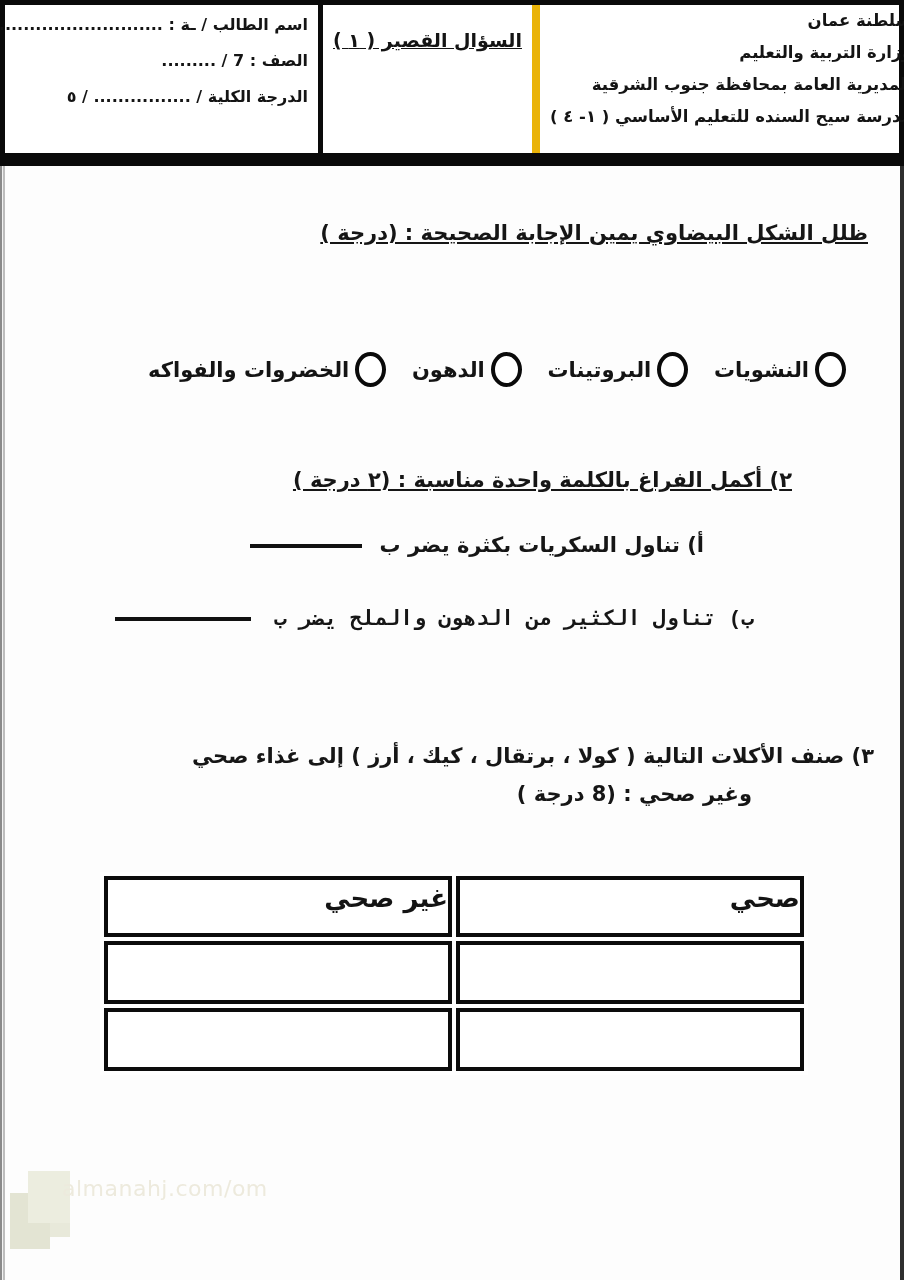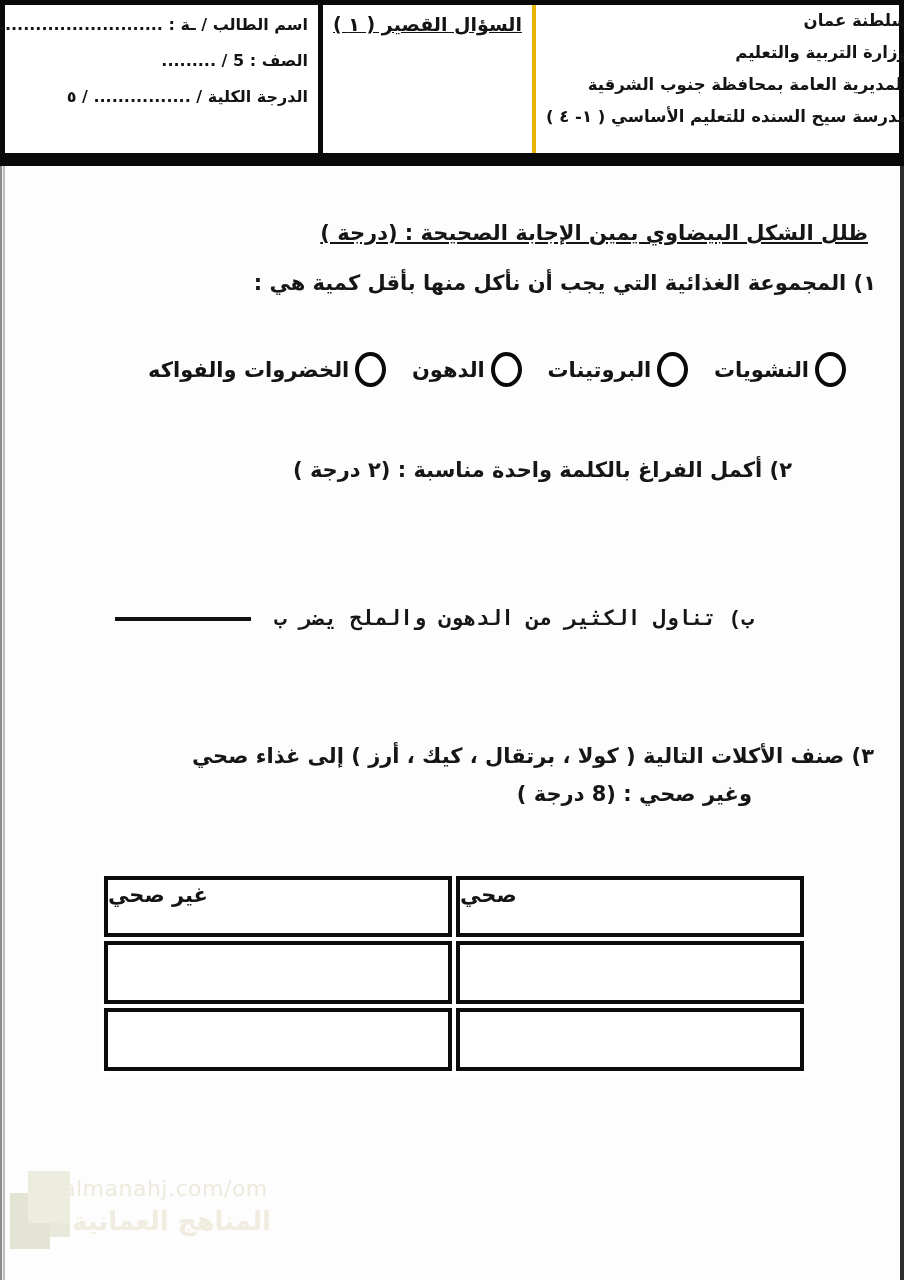--- a/index.html
+++ b/index.html
@@ -11,21 +11,21 @@
   .edge-left{position:absolute;left:0;top:0;width:5px;height:1280px;
     background:linear-gradient(to right,#8a8a8a 0 2px,#f2f2f2 2px 3px,#bdbdbd 3px 5px);}
   .edge-right{position:absolute;right:0;top:156px;width:4px;height:1124px;background:#2e2e2e;}
 
   
   .header{position:absolute;top:0;left:0;width:904px;height:158px;
     border:5px solid #0a0a0a;box-sizing:border-box;display:flex;direction:ltr;background:#fff;}
   .hcell{box-sizing:border-box;padding:6px 10px;}
   .cell-student{width:318px;border-right:5px solid #0a0a0a;direction:rtl;text-align:right;padding-top:10px;}
   .cell-student div{font-size:16px;font-weight:bold;margin-bottom:17px;white-space:nowrap;}
-  .cell-title{width:228px;border-right:4px solid #eab308;direction:rtl;text-align:center;padding-top:8px;}
+  .cell-title{width:228px;border-right:8px solid #eab308;direction:rtl;text-align:center;padding-top:24px;}
   .cell-title div{font-size:19px;font-weight:bold;text-decoration:underline;margin-bottom:14px;white-space:nowrap;}
   .cell-school{flex:1;direction:rtl;text-align:right;padding-top:6px;}
   .cell-school div{font-size:16.5px;font-weight:bold;margin-bottom:13px;white-space:nowrap;}
 
   .main-top-border{position:absolute;top:158px;left:0;width:904px;height:8px;background:#0a0a0a;}
 
   .artext{position:absolute;direction:rtl;text-align:right;font-weight:bold;font-size:21px;white-space:nowrap;color:#161616;}
 
   
   .options{position:absolute;top:352px;left:148px;right:58px;display:flex;direction:rtl;
@@ -34,79 +34,82 @@
   .oval{width:23px;height:27px;border:4px solid #0a0a0a;border-radius:50%;flex:0 0 auto;background:#fff;}
   .opt-label{font-size:21px;font-weight:bold;white-space:nowrap;}
 
   .blank{display:inline-block;height:4px;background:#111;vertical-align:middle;margin:0 10px 0 4px;}
 
   
   .ctable{position:absolute;top:872px;left:100px;width:708px;display:table;direction:rtl;
     border-collapse:separate;border-spacing:4px;background:#fff;}
   .trow{display:table-row;}
   .tcell{display:table-cell;border:4px solid #0c0c0c;width:50%;background:#fff;}
-  .tcell.head{height:50px;vertical-align:top;text-align:left;font-size:21px;font-weight:bold;padding-top:3px;}
+  .tcell.head{height:50px;vertical-align:top;text-align:right;font-size:26px;font-weight:bold;padding-top:3px;}
   .tcell.empty{height:55px;}
 
   
   .wm-sq{position:absolute;background:#e6e7d7;}
   .wm-url{position:absolute;left:62px;top:1176px;font-size:22px;color:#edeadd;letter-spacing:.5px;}
   .wm-brand{position:absolute;left:72px;top:1206px;font-size:26px;font-weight:bold;color:#f0ecdf;direction:rtl;}
 </style>
 </head>
 <body>
 
 <div class="page">
 
   <div class="edge-left"></div>
   <div class="edge-right"></div>
 
   <div class="header">
     <div class="hcell cell-student">
       <div>اسم الطالب / ـة : .............................</div>
-      <div>الصف : 5 / .........</div>
+      <div>الصف : 7 / .........</div>
       <div>الدرجة الكلية / ................  / ٥</div>
     </div>
     <div class="hcell cell-title">
       <div>السؤال القصير ( ١ )</div>
     </div>
     <div class="hcell cell-school">
       <div>سلطنة عمان</div>
       <div>وزارة التربية والتعليم</div>
       <div>المديرية العامة بمحافظة جنوب الشرقية</div>
       <div>مدرسة سيح  السنده  للتعليم الأساسي ( ١- ٤ )</div>
     </div>
   </div>
 
   <div class="main-top-border"></div>
 
   <div class="artext" style="top:221px;right:36px;text-decoration:underline;">ظلل الشكل البيضاوي يمين الإجابة الصحيحة : (درجة )</div>
-  <div class="artext" style="top:271px;right:28px;">١) المجموعة  الغذائية التي يجب أن نأكل منها بأقل كمية هي :</div>
 
   <div class="options">
     <div class="option">
       <span class="oval"></span>
       <span class="opt-label">النشويات</span>
     </div>
     <div class="option">
       <span class="oval"></span>
       <span class="opt-label">البروتينات</span>
     </div>
     <div class="option">
       <span class="oval"></span>
       <span class="opt-label">الدهون</span>
     </div>
     <div class="option">
       <span class="oval"></span>
       <span class="opt-label">الخضروات والفواكه</span>
     </div>
   </div>
 
-  <div class="artext" style="top:458px;right:112px;">٢) أكمل الفراغ بالكلمة واحدة مناسبة : (٢ درجة )</div>
+  <div class="artext" style="top:468px;right:112px;text-decoration:underline;">٢) أكمل الفراغ بالكلمة واحدة مناسبة : (٢ درجة )</div>
 
+  <div class="artext" style="top:533px;right:200px;">
+    <span>أ)  تناول السكريات بكثرة يضر ب</span>
+    <span class="blank" style="width:112px;"></span>
+  </div>
 
   <div class="artext" style="top:606px;right:150px;font-family:Liberation Mono, monospace;">
     <span>ب) تناول الكثير من الدهون والملح يضر ب</span>
     <span class="blank" style="width:136px;"></span>
   </div>
 
   <div class="artext" style="top:744px;right:30px;text-align:right;">٣) صنف الأكلات التالية (  كولا   ، برتقال ، كيك   ، أرز )  إلى غذاء  صحي</div>
   <div class="artext" style="top:782px;right:152px;">وغير صحي : (8 درجة  )</div>
 
   <div class="ctable">
@@ -121,15 +124,14 @@
     <div class="trow">
       <div class="tcell empty"></div>
       <div class="tcell empty"></div>
     </div>
   </div>
 
   <div class="wm-sq" style="left:10px;top:1193px;width:40px;height:56px;background:#e3e4d3;"></div>
   <div class="wm-sq" style="left:28px;top:1171px;width:42px;height:52px;background:#eceddf;"></div>
   <div class="wm-sq" style="left:50px;top:1223px;width:20px;height:14px;background:#e8e9da;"></div>
   <div class="wm-url">almanahj.com/om</div>
-  <div class="wm-brand">المناهج العمانية</div>
 
 </div>
 
 </body></html>

